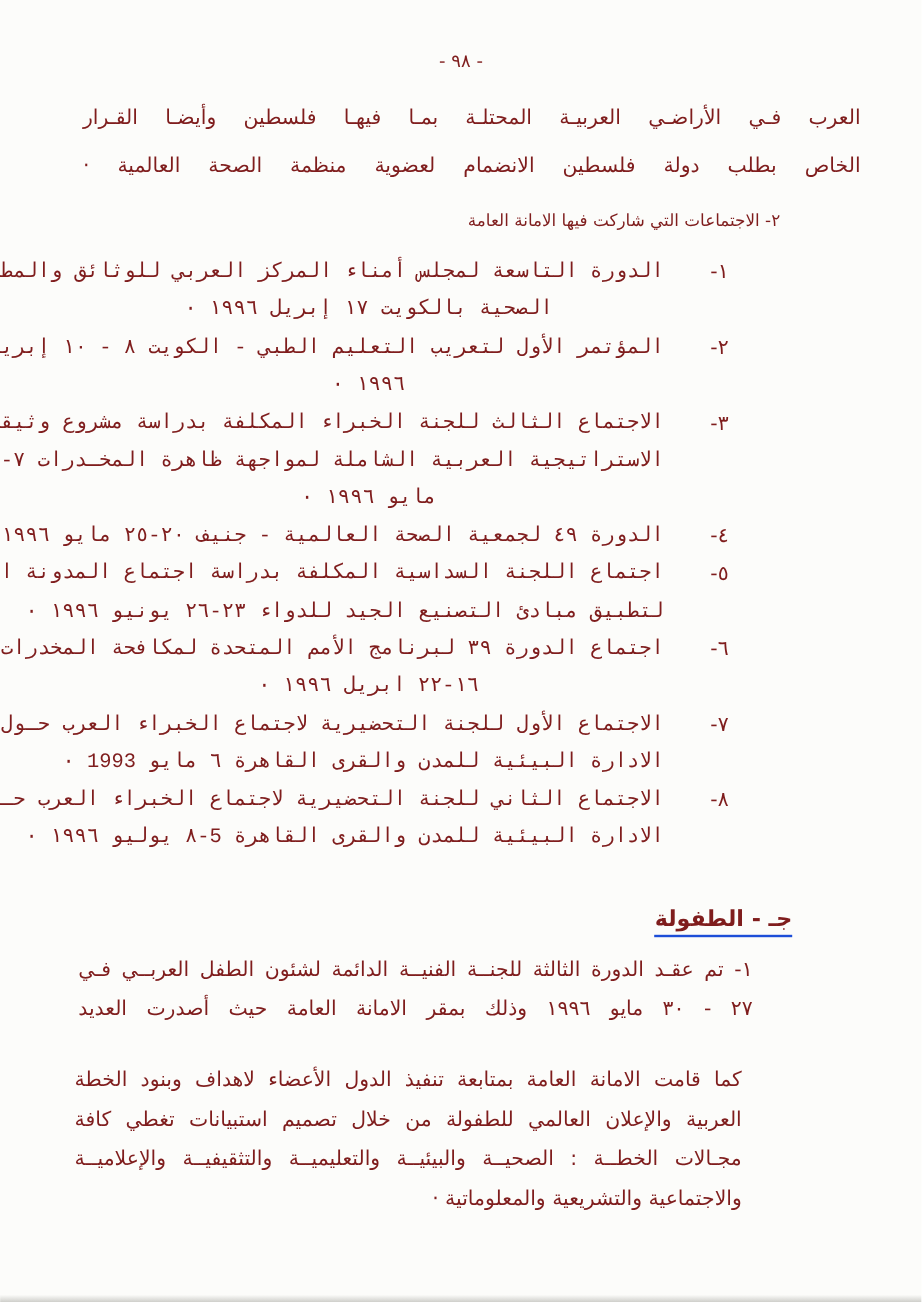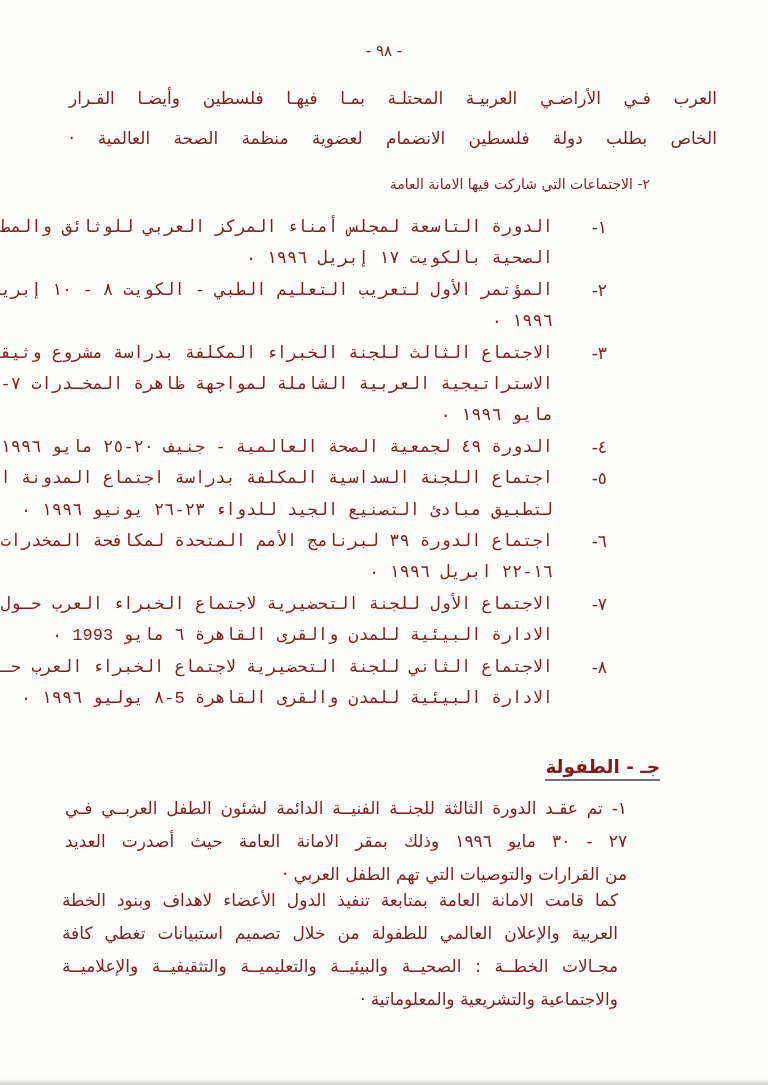--- a/index.html
+++ b/index.html
@@ -13,39 +13,39 @@
     font-family: "DejaVu Sans", sans-serif;
     color: #7f1d1d;
     overflow: hidden;
   }
   .page-number {
     position: absolute; top: 42px; right: 0; left: 0;
     text-align: center; font-size: 15px; letter-spacing: 1px;
   }
   .line { white-space: nowrap; text-align: right; }
   .line.j { white-space: normal; text-align: justify; text-align-last: justify; }
-  .line.c { text-align: right; }
+  .line.c { text-align: center; }
   .intro {
     position: absolute; top: 78px; right: 51px; width: 648px;
     font-size: 17px; line-height: 40px;
   }
   .heading2 {
     position: absolute; top: 176px; right: 118px; font-size: 14px;
   }
   .items {
     position: absolute; top: 212px; right: 161px; width: 546px;
     font-size: 17px; line-height: 31.4px;
   }
   .item { display: flex; }
   .item .num { flex: 0 0 54px; }
   .item .itext { flex: 1 1 auto; min-width: 0; font-family: Liberation Mono, monospace; }
   .headingC {
     position: absolute; top: 756px; right: 108px;
     font-size: 18.5px; font-weight: bold;
-    padding-bottom: 2px; border-bottom: 2px solid #737373;
+    padding-bottom: 2px; border-bottom: 2px solid #1d4ed8;
   }
   .para { font-size: 17px; line-height: 33px; }
   .p1 { position: absolute; top: 792px; right: 141px; width: 562px; }
   .p2 { position: absolute; top: 884px; right: 150px; width: 556px; }
   .scan-edge-bottom {
     position: absolute; left: 0; right: 0; bottom: 0; height: 6px;
     background: linear-gradient(to bottom, rgba(252,252,250,0), #cfcfcb);
   }
 </style>
 </head>
@@ -118,21 +118,20 @@
           <div class="line c">الادارة البيئية للمدن والقرى القاهرة 5-٨ يوليو ١٩٩٦ ·</div>
         </div>
       </div>
     </div>
 
   <div class="headingC">جـ - الطفولة</div>
 
   <div class="para p1" id="para1">
       <div class="line j">١- تم عقـد الدورة الثالثة للجنــة الفنيــة الدائمة لشئون الطفل العربــي فـي</div>
       <div class="line j">٢٧ - ٣٠ مايو ١٩٩٦ وذلك بمقر الامانة العامة حيث أصدرت العديد</div>
-      <div class="line">من القرارات والتوصيات التي تهم الطفل العربي ·</div>
     </div>
   <div class="para p2" id="para2">
       <div class="line j">كما قامت الامانة العامة بمتابعة تنفيذ الدول الأعضاء لاهداف وبنود الخطة</div>
       <div class="line j">العربية والإعلان العالمي للطفولة من خلال تصميم استبيانات تغطي كافة</div>
       <div class="line j">مجـالات الخطــة : الصحيــة والبيئيــة والتعليميــة والتثقيفيــة والإعلاميــة</div>
       <div class="line">والاجتماعية والتشريعية والمعلوماتية ·</div>
     </div>
 
   <div class="scan-edge-bottom"></div>
 </div>

